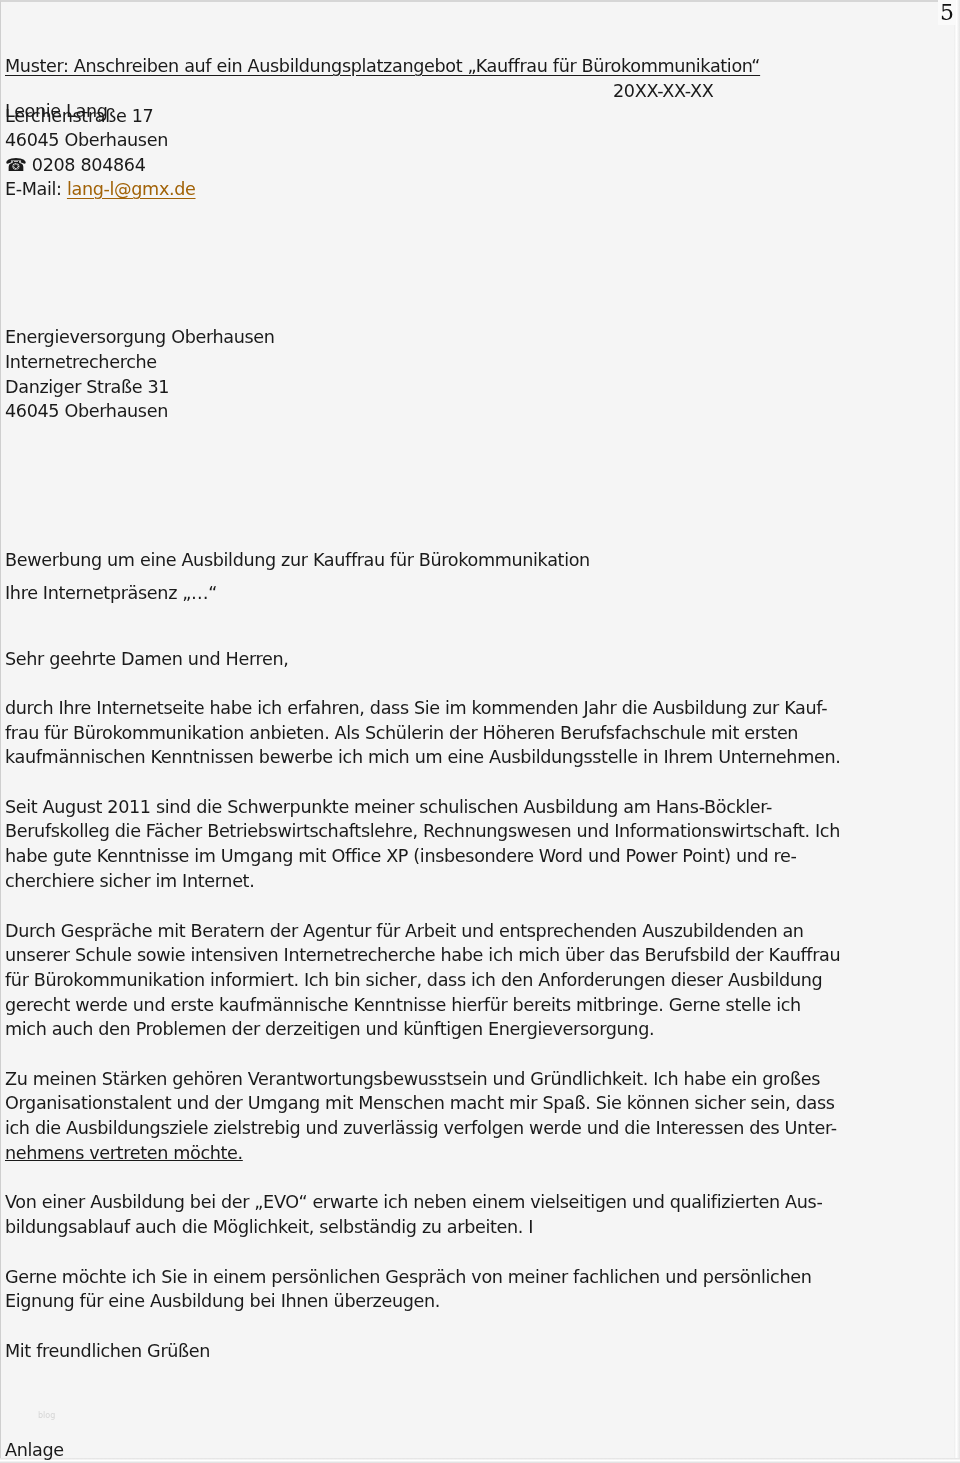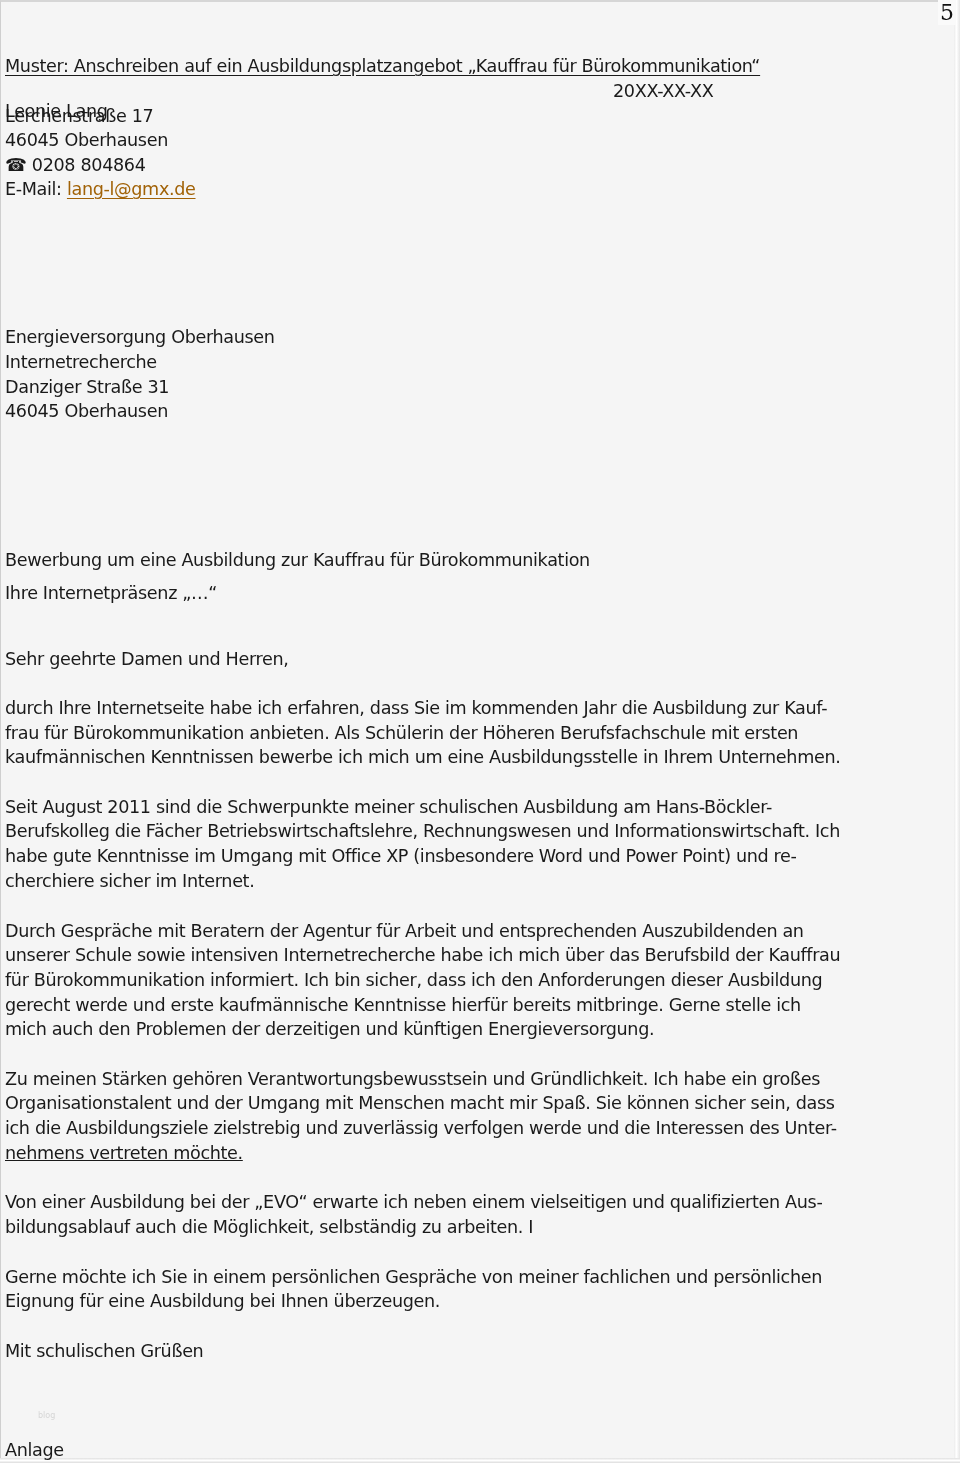--- a/index.html
+++ b/index.html
@@ -115,20 +115,20 @@
 <div class="line" style="top:1018px;">mich auch den Problemen der derzeitigen und künftigen Energieversorgung.</div>
 
 <div class="line" style="top:1068px;">Zu meinen Stärken gehören Verantwortungsbewusstsein und Gründlichkeit. Ich habe ein großes</div>
 <div class="line" style="top:1092px;">Organisationstalent und der Umgang mit Menschen macht mir Spaß. Sie können sicher sein, dass</div>
 <div class="line" style="top:1117px;">ich die Ausbildungsziele zielstrebig und zuverlässig verfolgen werde und die Interessen des Unter-</div>
 <div class="line" style="top:1142px;text-decoration:underline;">nehmens vertreten möchte.</div>
 
 <div class="line" style="top:1191px;text-align:center;">Von einer Ausbildung bei der „EVO“ erwarte ich neben einem vielseitigen und qualifizierten Aus-</div>
 <div class="line" style="top:1216px;">bildungsablauf auch die Möglichkeit, selbständig zu arbeiten. I</div>
 
-<div class="line" style="top:1266px;">Gerne möchte ich Sie in einem persönlichen Gespräche von meiner fachlichen und persönlichen</div>
+<div class="line" style="top:1266px;">Gerne möchte ich Sie in einem persönlichen Gespräch von meiner fachlichen und persönlichen</div>
 <div class="line" style="top:1290px;">Eignung für eine Ausbildung bei Ihnen überzeugen.</div>
 
-<div class="line" style="top:1340px;">Mit schulischen Grüßen</div>
+<div class="line" style="top:1340px;">Mit freundlichen Grüßen</div>
 
 <div class="watermark">blog</div>
 
 <div class="line" style="top:1439px;">Anlage</div>
 
 </body></html>

